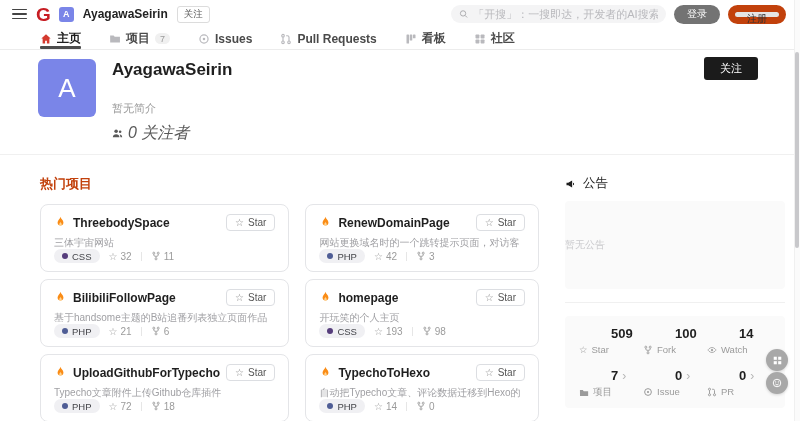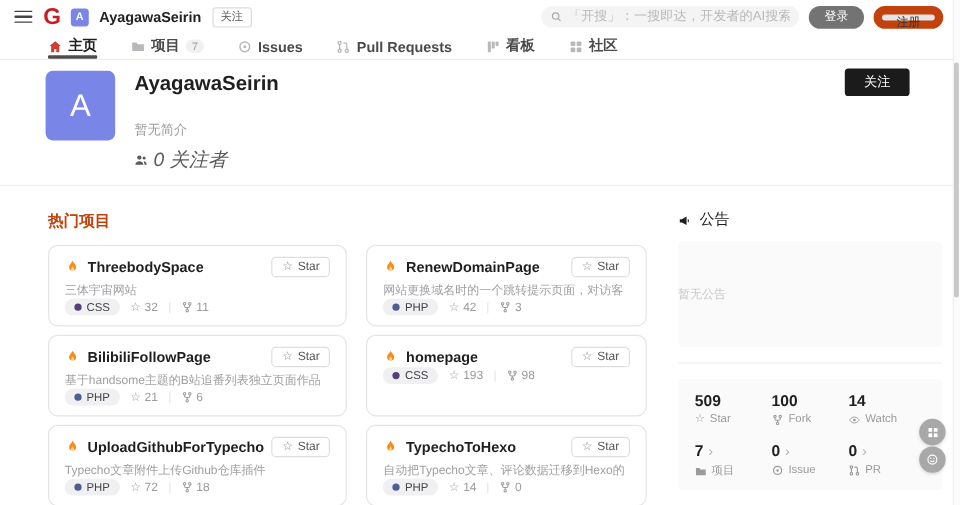--- a/index.html
+++ b/index.html
@@ -65,21 +65,21 @@
   .view-all { font-size:10.5px; color:#6b6b6b; cursor:pointer; }
 
   
   .side-head { display:flex; align-items:center; gap:6px; font-size:12.5px; font-weight:normal; color:#1f1f1f; }
   .side-head svg { display:block; }
   .announce-head { margin-top:20px; }
   .announce-box { margin-top:9px; height:88px; background:#fafafa; border-radius:4px; display:flex; align-items:center; justify-content:flex-start; }
   .announce-empty { font-size:10px; color:#c9c9cc; }
   .side-divider { border-top:1px solid #f0f0f0; margin:13px 0; }
   .stats-box { margin-top:9px; background:#fafafa; border-radius:4px; padding:10px 14px 9px; display:grid; grid-template-columns:1fr 1fr 1fr; row-gap:13px; }
-  .stat-value { font-size:13px; font-weight:bold; color:#1f1f1f; display:flex; align-items:center; gap:4px; }
+  .stat-value { font-size:13px; font-weight:bold; color:#1f1f1f; display:flex; align-items:center; gap:4px;margin-left:32px; }
   .stat-chevron { font-size:12px; color:#b5b5b5; font-weight:normal; }
   .stat-label { margin-top:3px; font-size:9.5px; color:#9b9b9b; display:flex; align-items:center; gap:4px; }
 
   
   .float-btn { position:absolute; width:22px; height:22px; border-radius:50%; background:#a8a8a8; left:766px; display:flex; align-items:center; justify-content:center; cursor:pointer; box-shadow:0 1px 3px rgba(0,0,0,.15); }
   .float-qr { top:349px; } .float-feedback { top:372px; }
   .scroll-track { position:absolute; right:0; top:0; bottom:0; width:6px; background:#fbfbfb; border-left:1px solid #f0f0f0; }
   .scroll-thumb { position:absolute; right:1px; top:52px; width:4px; height:196px; border-radius:2px; background:#c8c8cb; cursor:pointer; }
 </style>
 </head>
@@ -309,20 +309,21 @@
           <svg width="13" height="13" viewBox="0 0 16 16">
               <path d="M8 1c.3 2.6 3.6 3.9 3.6 7.1a3.6 3.6 0 0 1-7.2 0C4.4 5.3 7.7 3.6 8 1z" fill="#fa8c16"></path>
               <path d="M8 7c.2 1.4 1.6 1.9 1.6 3.3a1.6 1.6 0 0 1-3.2 0C6.4 8.9 7.8 8.1 8 7z" fill="#ffd591"></path>
             </svg>
           <span class="card-name">homepage</span>
           <button class="btn-star">
               <span class="glyph">☆</span>
               <span>Star</span>
             </button>
         </div>
+        <div class="card-desc">开玩笑的个人主页</div>
         <div class="card-foot">
           <span class="lang-chip">
               <span class="lang-dot" style="background-color: rgb(86, 61, 124);"></span>
               <span>CSS</span>
             </span>
           <span class="count">
               <span class="glyph">☆</span>
               <span>193</span>
             </span>
           <span class="foot-sep"></span>

